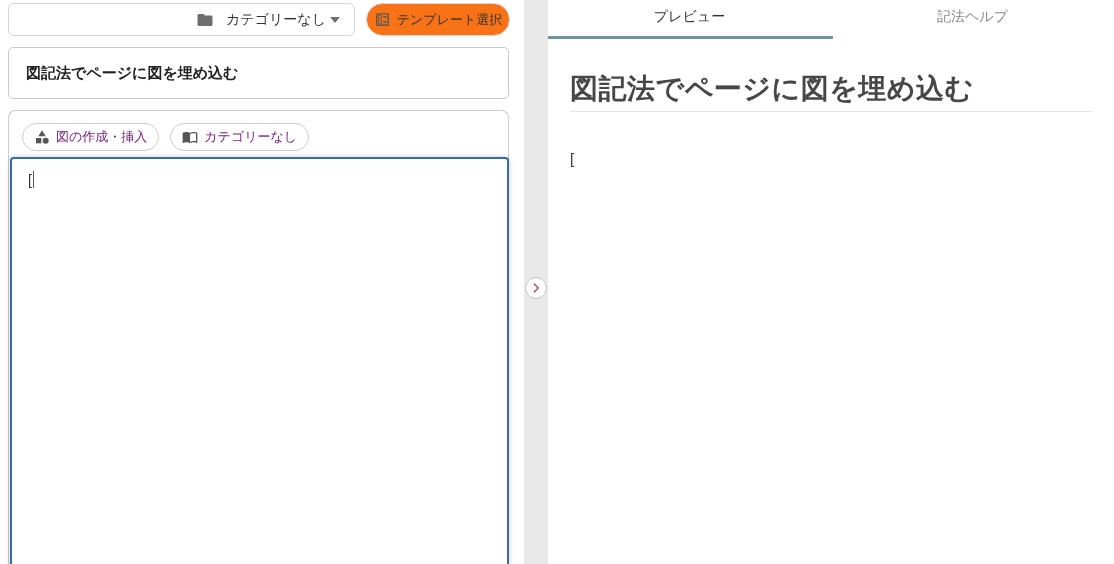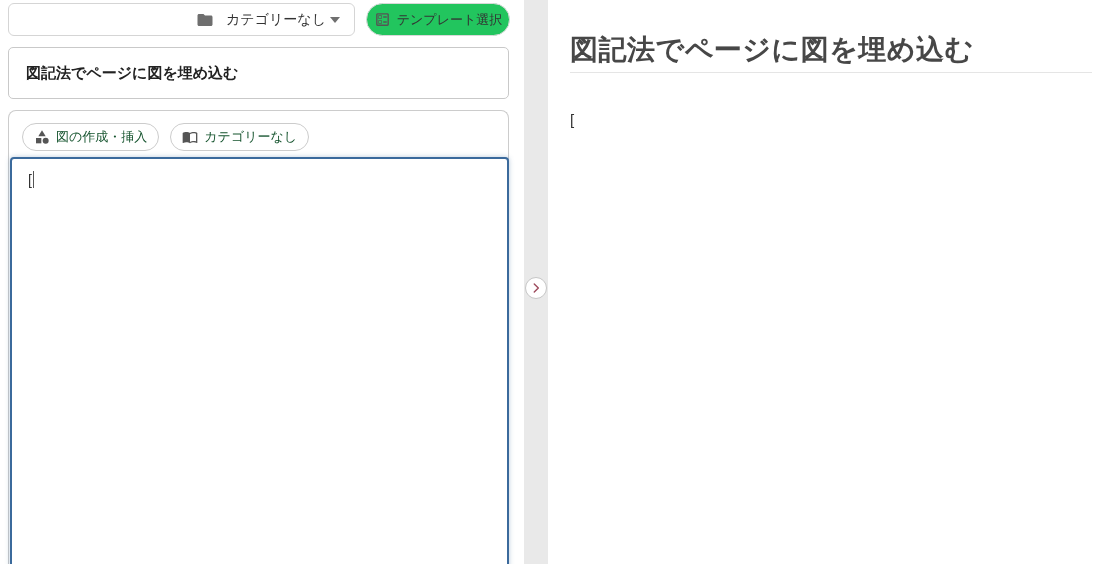--- a/index.html
+++ b/index.html
@@ -19,21 +19,21 @@
   }
   .category-select .label { font-size: 14px; color: #333; }
   .caret-down {
     position: absolute; right: 14px; width: 0; height: 0;
     border-left: 5px solid transparent; border-right: 5px solid transparent;
     border-top: 6px solid #6f6f6f;
   }
 
   .template-button {
     position: absolute; left: 366px; top: 3px; width: 144px; height: 33px;
-    border: 1px solid #d9d9d9; border-radius: 17px; background: #22c55e;
+    border: 1px solid #d9d9d9; border-radius: 17px; background: #f97316;
     display: flex; align-items: center; justify-content: center; gap: 6px;
     font-size: 13px; color: #333; font-family: inherit; cursor: pointer; padding: 0;
   }
 
   .title-box {
     position: absolute; left: 8px; top: 47px; width: 501px; height: 52px;
     border: 1px solid #c9c9c9; border-radius: 5px; background: #fff;
   }
   .title-input {
     width: 100%; height: 100%; border: none; outline: none; background: transparent;
@@ -42,21 +42,21 @@
   }
 
   .editor-container {
     position: absolute; left: 8px; top: 110px; width: 501px; height: 480px;
     border: 1px solid #ccc; border-bottom: none; border-radius: 8px 8px 0 0; background: #fff;
   }
   .toolbar { display: flex; gap: 11px; padding: 12px 13px 0 13px; }
   .toolbar-button {
     display: inline-flex; align-items: center; gap: 6px; height: 28px; padding: 0 11px;
     border: 1px solid #ccc; border-radius: 15px; background: #fff;
-    font-size: 13px; color: #14532d; font-family: inherit; cursor: pointer; white-space: nowrap;
+    font-size: 13px; color: #701a75; font-family: inherit; cursor: pointer; white-space: nowrap;
   }
 
   .editor {
     position: absolute; left: 1px; top: 46px; width: 499px; height: 432px;
     border: 2px solid #3b6a9c; border-radius: 4px; background: #fff;
     box-shadow: 0 0 5px rgba(59,106,156,0.35);
     padding: 12px 16px; font-size: 14px; color: #333; cursor: text;
   }
   .caret-bar { display: inline-block; width: 1px; height: 17px; background: #555;
     vertical-align: text-bottom; margin-left: 1px; }
@@ -151,18 +151,23 @@
   <button class="expand-button">
     <span class="icon">
       <svg width="14" height="14" viewBox="0 0 24 24" fill="none" stroke="#9d4a5c" stroke-width="2.4" stroke-linecap="round" stroke-linejoin="round">
           <path d="M9 5l7 7-7 7"></path>
         </svg>
     </span>
   </button>
 </div>
 
 <div class="right-panel">
+  <div class="tab-bar">
+    <button class="tab active">プレビュー</button>
+    <button class="tab inactive">記法ヘルプ</button>
+    <div class="tab-underline"></div>
+  </div>
 
   <div class="preview-content">
     <h1 class="preview-heading">図記法でページに図を埋め込む</h1>
     <div class="preview-body">[</div>
   </div>
 </div>
 
 </body></html>

